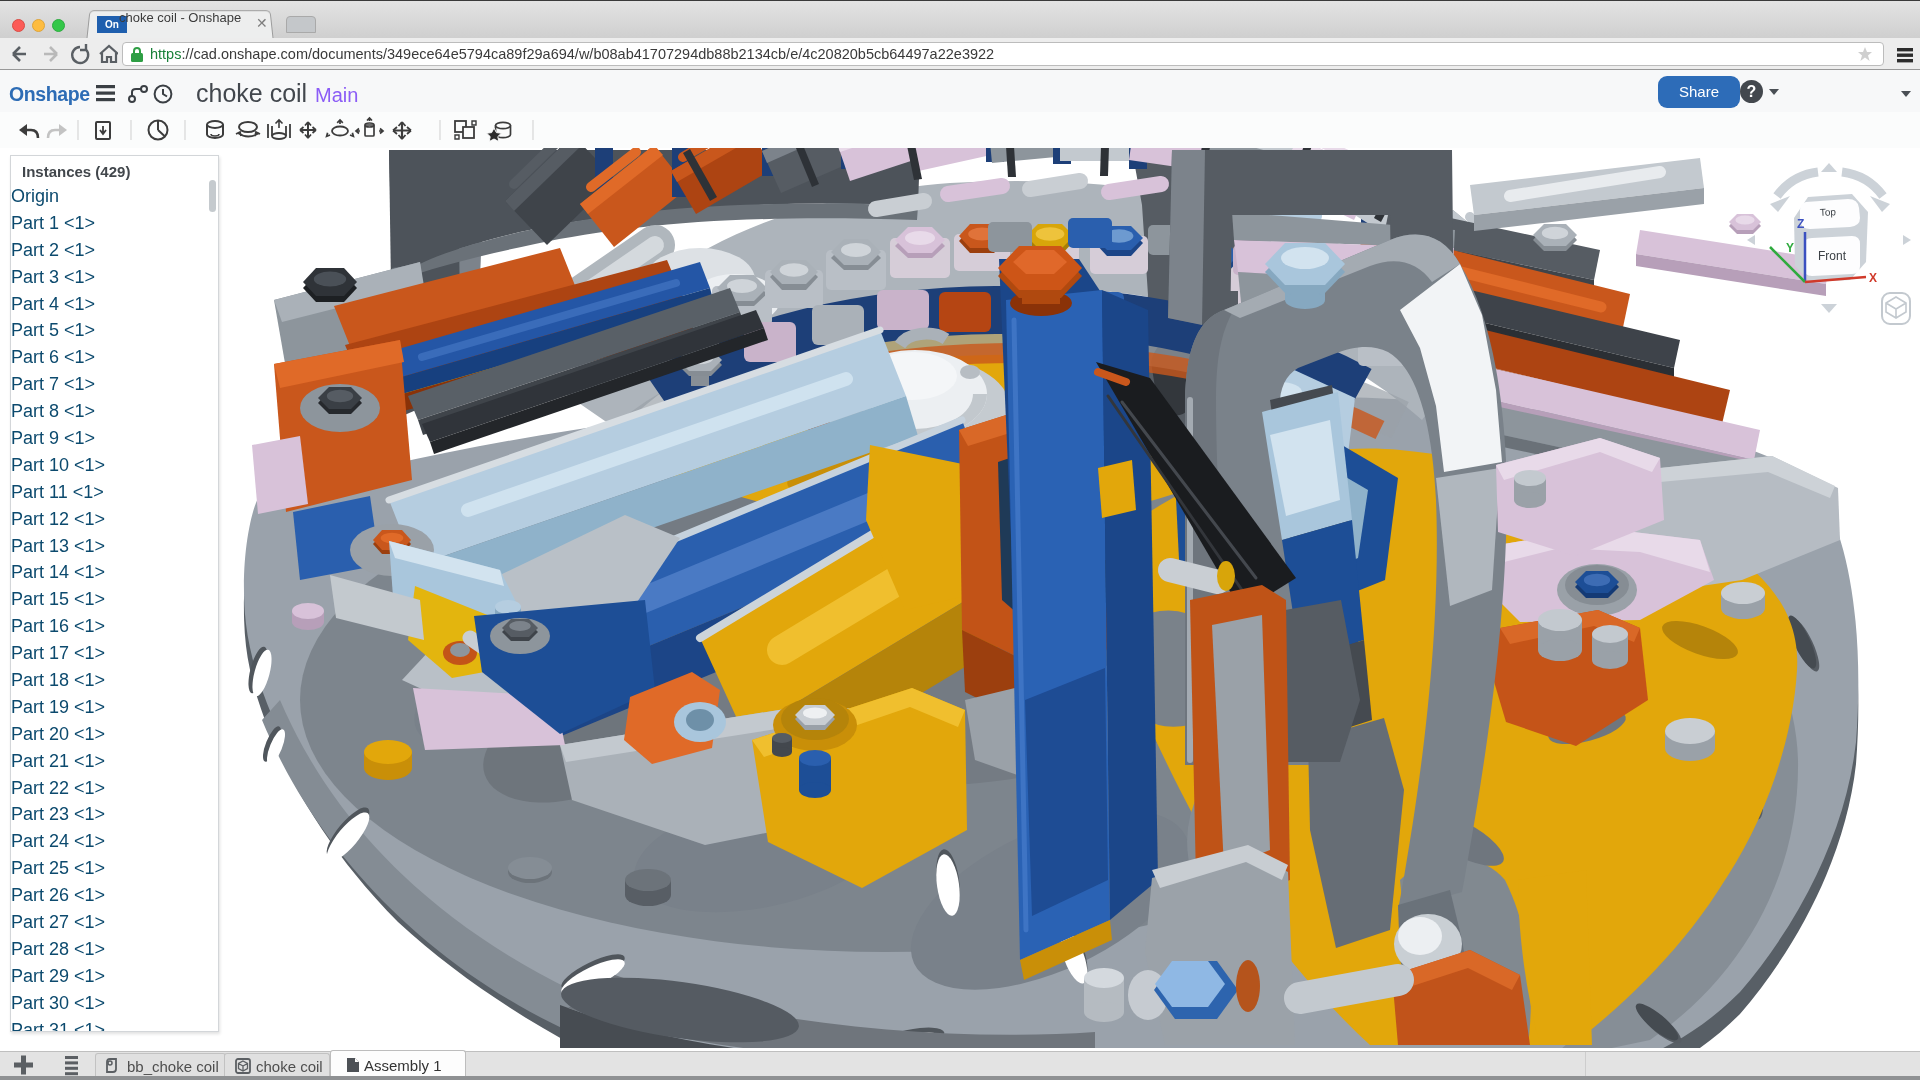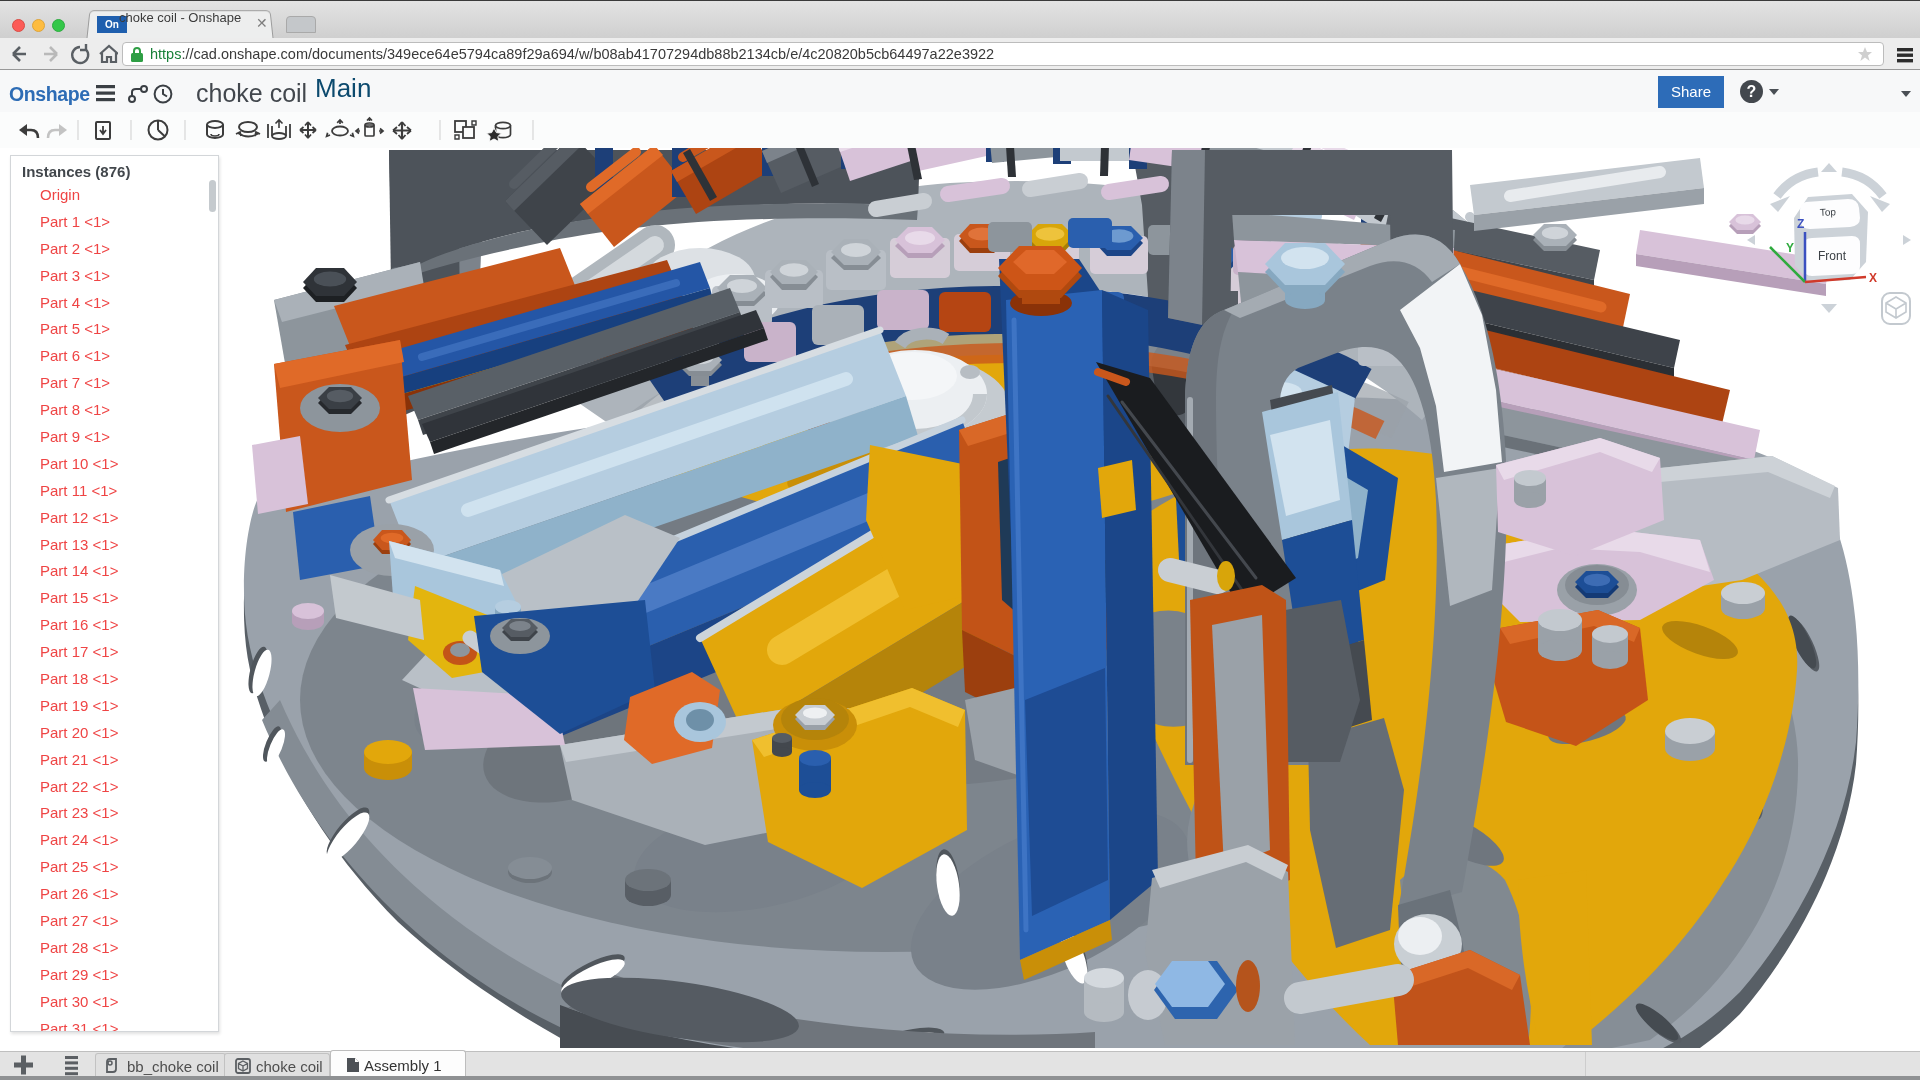--- a/index.html
+++ b/index.html
@@ -23,36 +23,36 @@
     border-bottom:1px solid #989898; }
   #urlfield { left:122px; top:42px; width:1762px; height:24px; background:#fff;
     border:1px solid #bcbcbc; border-radius:4px; }
   #urltext { left:150px; top:46px; font-size:14.5px; color:#3a3a3a; letter-spacing:0px; white-space:nowrap;text-align:center;}
   #urltext b { color:#188038; font-weight:normal; }
   
   #osheader { left:0; top:70px; width:1920px; height:42px; background:#f7f8f9; }
   #oslogo { left:9px; top:83px; font-size:19.5px; font-weight:bold; color:#2d6cb5;
     letter-spacing:-0.4px; }
   #doctitle { left:196px; top:79px; font-size:25px; color:#42474d; }
-  #docmain { left:315px; top:73px; font-size:26px; color:#0c4a6e; }
-  #sharebtn { left:1658px; top:76px; width:66px; height:32px; background:#2d6cb8;
-    border-radius:0; color:#fff; font-size:15px; text-align:center; line-height:32px; }
+  #docmain { left:315px; top:84px; font-size:20px; color:#8b5cf6; }
+  #sharebtn { left:1658px; top:76px; width:82px; height:32px; background:#2d6cb8;
+    border-radius:9px; color:#fff; font-size:15px; text-align:center; line-height:32px; }
   #helpq { left:1740px; top:80px; width:23px; height:23px; border-radius:50%;
     background:#43484e; color:#fff; font-size:16px; font-weight:bold; text-align:center;
     line-height:23px; }
   .caret { width:0; height:0; border-left:5px solid transparent;
     border-right:5px solid transparent; border-top:6px solid #4a4f55; }
   #username { left:1796px; top:84px; font-size:16px; color:#3c4146;margin-top:30px; }
   
   #ostoolbar { left:0; top:112px; width:1920px; height:36px; background:#fbfcfc; }
   
   #leftpanel { left:10px; top:155px; width:209px; height:877px; background:#fff;
     border:1px solid #d3d6d9; box-shadow:1px 2px 3px rgba(0,0,0,0.12); overflow:hidden; }
   #lph { margin:7px 0 6px 11px; font-size:15px; font-weight:bold; color:#42474c; }
-  .lpi { margin-left:29px; height:26.9px; font-size:15px; color:#ef4444; }
+  .lpi { height:26.9px; font-size:18px; color:#0c4a6e; }
   #lpscroll { left:209px; top:180px; width:7px; height:32px; background:#c5cace;
     border-radius:4px; }
   
   #tabbar { left:0; top:1051px; width:1920px; height:29px; background:#e3e3e3;
     border-top:1px solid #bfbfbf; }
   #tabbar2 { left:0; top:1076px; width:1920px; height:4px; background:#8f9193; }
   .btab { position:absolute; top:1053px; height:27px; font-size:15px; color:#4e4e4e;
     background:#e0e0e0; border:1px solid #c2c2c2; border-bottom:none;
     border-radius:3px 3px 0 0; line-height:26px; white-space:nowrap; }
   #btab3 { background:#fdfdfd; color:#333; top:1050px; height:30px; line-height:29px;
@@ -635,21 +635,21 @@
 <line x1="1805" y1="282" x2="1770" y2="247" stroke="#2faa3e" stroke-width="2.5" stroke-linecap="butt"></line>
 <text x="1786" y="252" font-size="12" font-weight="bold" fill="#2faa3e">Y</text>
 <line x1="1805" y1="282" x2="1866" y2="277" stroke="#d03a2b" stroke-width="2.5" stroke-linecap="butt"></line>
 <text x="1869" y="282" font-size="12" font-weight="bold" fill="#d03a2b">X</text>
 </g>
 <rect x="1882" y="293" width="28" height="31" rx="8" fill="none" stroke="#c3c9cf" stroke-width="2"></rect>
 <path d="M 1896,297 l 10,6 v 9 l -10,6 l -10,-6 v -9 Z M 1886,303 l 10,6 l 10,-6 M 1896,309 v 9" fill="none" stroke="#c3c9cf" stroke-width="1.6"></path>
 </svg>
 
 <div class="abs" id="leftpanel">
-  <div id="lph">Instances (876)</div>
+  <div id="lph">Instances (429)</div>
   <div class="lpi">Origin</div>
   <div class="lpi">Part 1 &lt;1&gt;</div>
   <div class="lpi">Part 2 &lt;1&gt;</div>
   <div class="lpi">Part 3 &lt;1&gt;</div>
   <div class="lpi">Part 4 &lt;1&gt;</div>
   <div class="lpi">Part 5 &lt;1&gt;</div>
   <div class="lpi">Part 6 &lt;1&gt;</div>
   <div class="lpi">Part 7 &lt;1&gt;</div>
   <div class="lpi">Part 8 &lt;1&gt;</div>
   <div class="lpi">Part 9 &lt;1&gt;</div>

